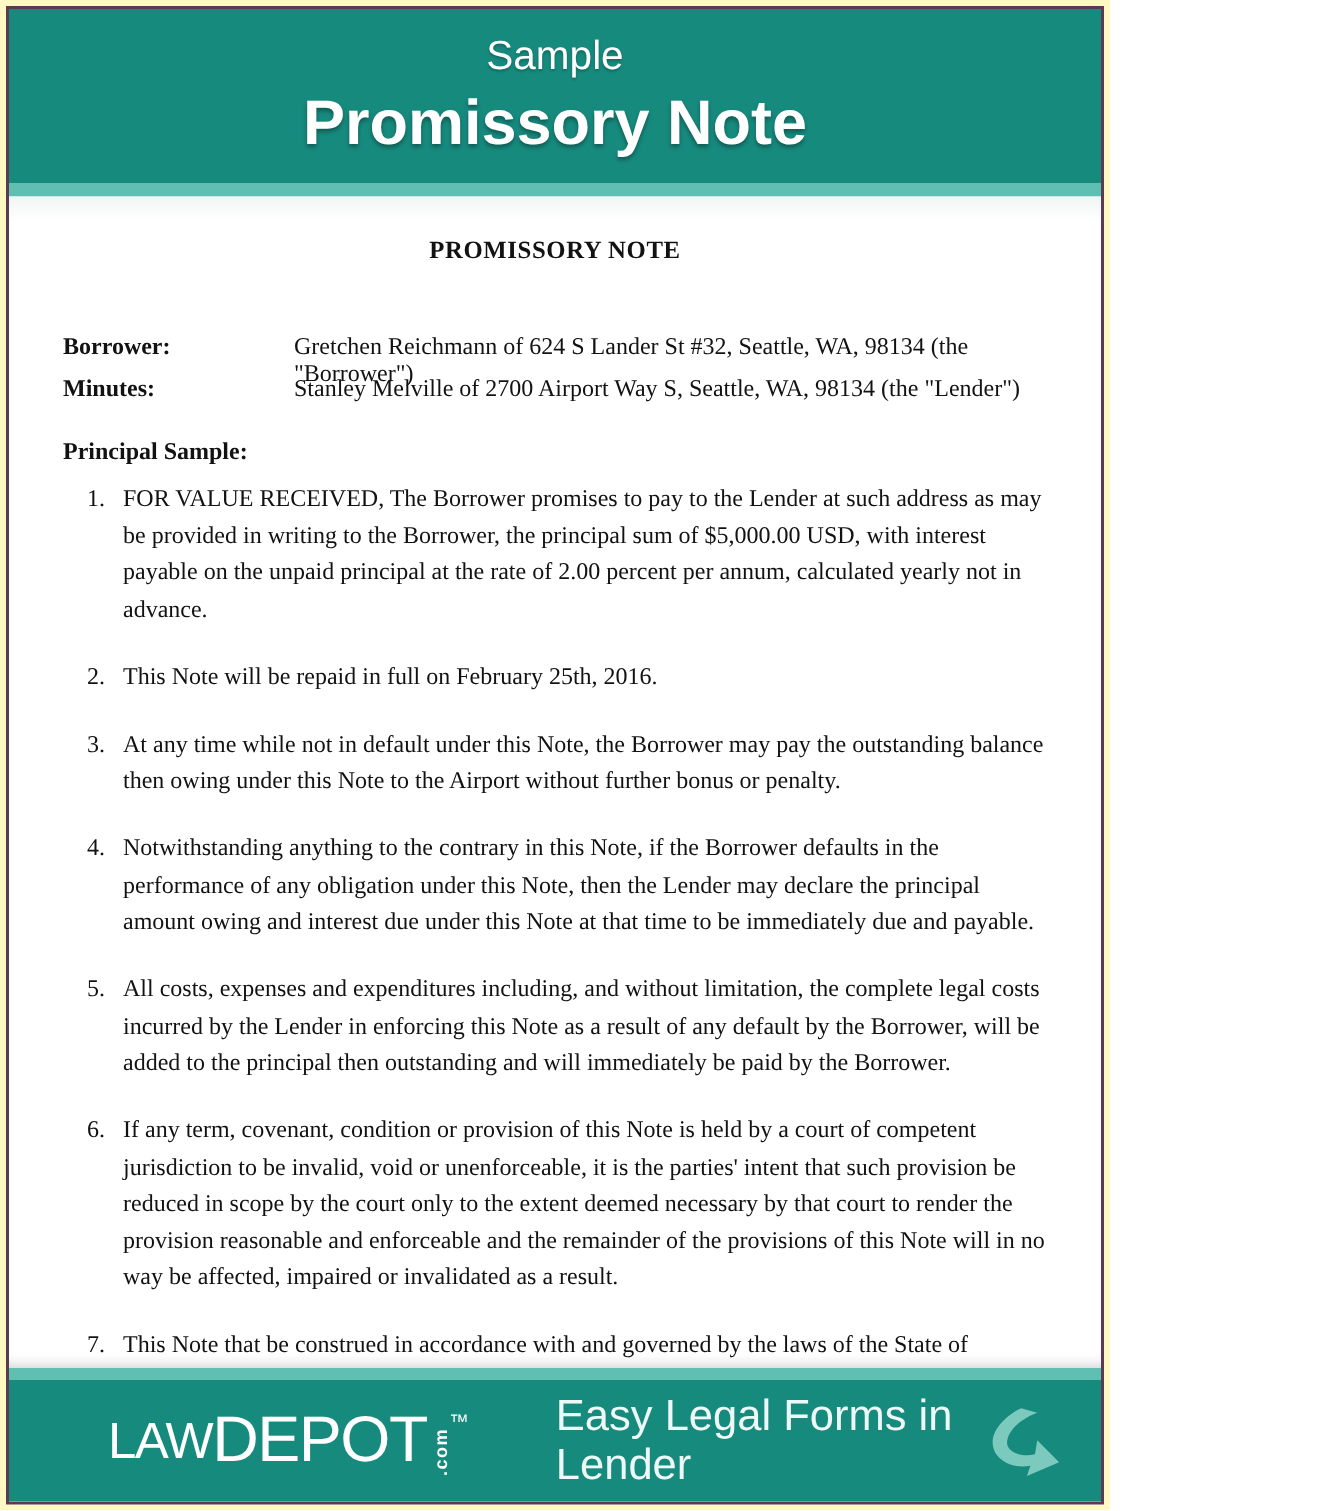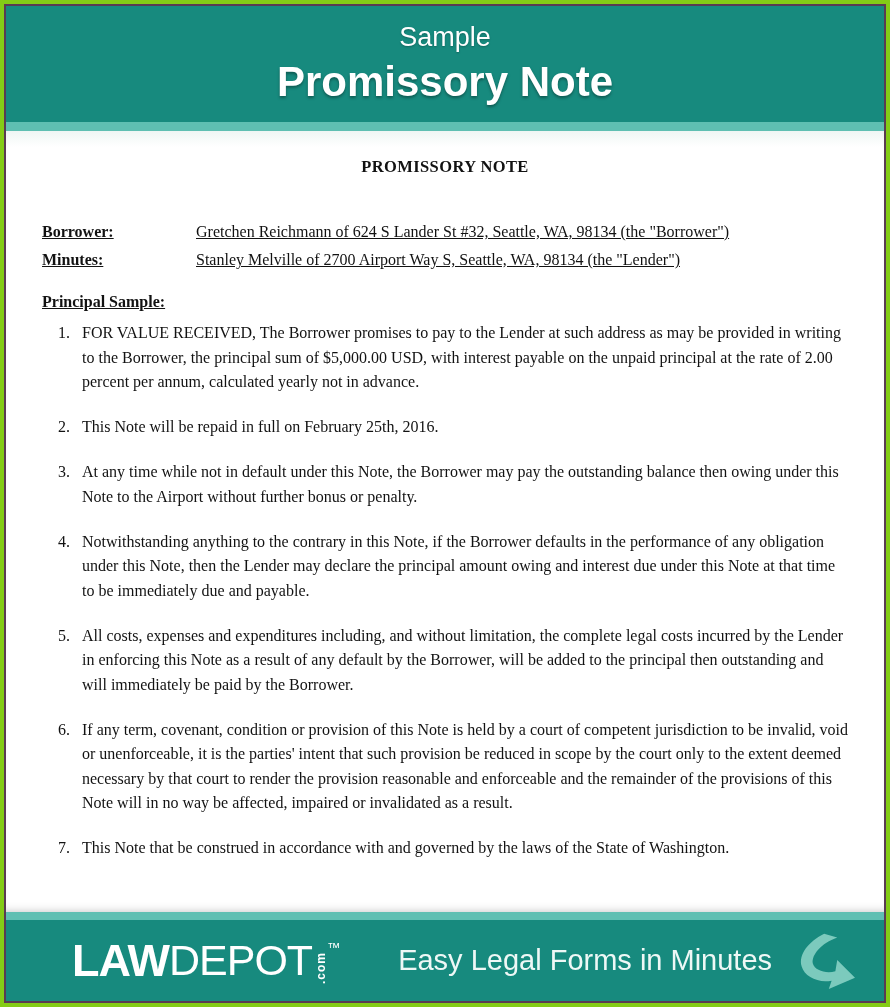--- a/index.html
+++ b/index.html
@@ -1,19 +1,19 @@
 <!DOCTYPE html>
 <html><head>
 <meta charset="utf-8">
 <style>
   * { margin:0; padding:0; box-sizing:border-box; }
   html,body { background:#ffffff; }
   .page {
-    width:890px; height:1007px;
-    background:#84cc16;
+    width:740px; height:1007px;
+    background:#fef9c3;
     padding:4px;
     font-family:"Liberation Sans","DejaVu Sans",sans-serif;
   }
   .inner {
     width:100%; height:100%;
     border:2px solid #5a3b52;
     display:flex; flex-direction:column;
     background:#ffffff;
     overflow:hidden;
   }
@@ -46,21 +46,21 @@
     font-size:16px;
     overflow:hidden;
   }
   .doc-title {
     margin-top:26px;
     text-align:center;
     font-size:16.5px;
     font-weight:700;
     letter-spacing:0.4px;
   }
-  .fields { margin-top:46px; padding:0 20px 0 36px;text-decoration:underline; }
+  .fields { margin-top:46px; padding:0 20px 0 36px; }
   .field-row { display:flex; height:28px; align-items:flex-start; }
   .field-label {
     flex:none; width:154px;
     font-weight:700;
   }
   .field-value { flex:1 1 auto; }
   .principal-row { margin-top:14px; }
   .clauses {
     padding:0 34px 0 68px;
     list-style:decimal outside;
@@ -74,21 +74,21 @@
   
   .footer {
     height:81px; flex:none;
     background:#178a7e;
     display:flex; align-items:center;
     padding:0 26px 0 66px;
     color:#ffffff;
   }
   .logo { display:flex; align-items:center; white-space:nowrap; }
   .logo-law {
-    font-size:45px; font-weight:700; letter-spacing:-1px; line-height:1;
+    font-size:34px; font-weight:400; letter-spacing:-1px; line-height:1;
   }
   .logo-depot {
     font-size:43px; font-weight:400; letter-spacing:-1px; line-height:1;
   }
   .logo-com {
     writing-mode:vertical-rl;
     transform:rotate(180deg);
     font-size:12px; font-weight:700; letter-spacing:1px;
     height:46px; line-height:1;
     display:inline-block;
@@ -160,21 +160,21 @@
     </main>
 
     <div class="strip strip-bottom"></div>
     <footer class="footer">
       <div class="logo">
         <span class="logo-law">LAW</span>
         <span class="logo-depot">DEPOT</span>
         <span class="logo-com">.com</span>
         <span class="logo-tm">™</span>
       </div>
-      <div class="tagline">Easy Legal Forms in Minutes</div>
+      <div class="tagline">Easy Legal Forms in Lender</div>
       <div class="arrow">
         <svg viewBox="0 0 66 62" xmlns="http://www.w3.org/2000/svg">
           <path d="M31,2 C15,10 3,24 7,37 C10,48 25,55 39,52 L36,61 L64,49 L45,30 L43,42 C33,45 21,41 19,34 C17,25 28,12 45,6 Z" fill="#7ccabd"></path>
         </svg>
       </div>
     </footer>
 
   </div>
 </div>
 

